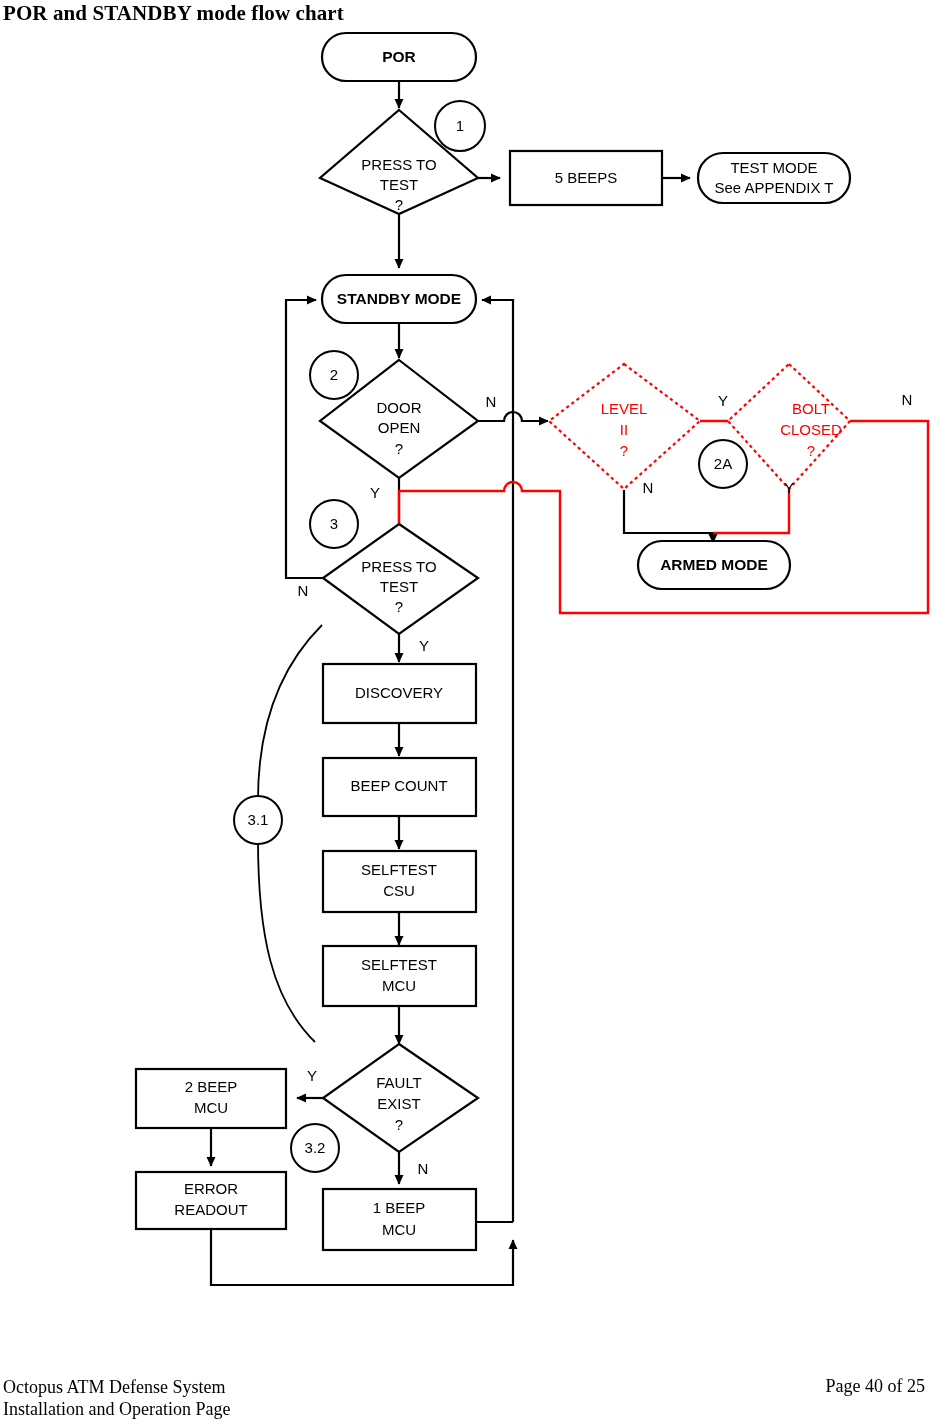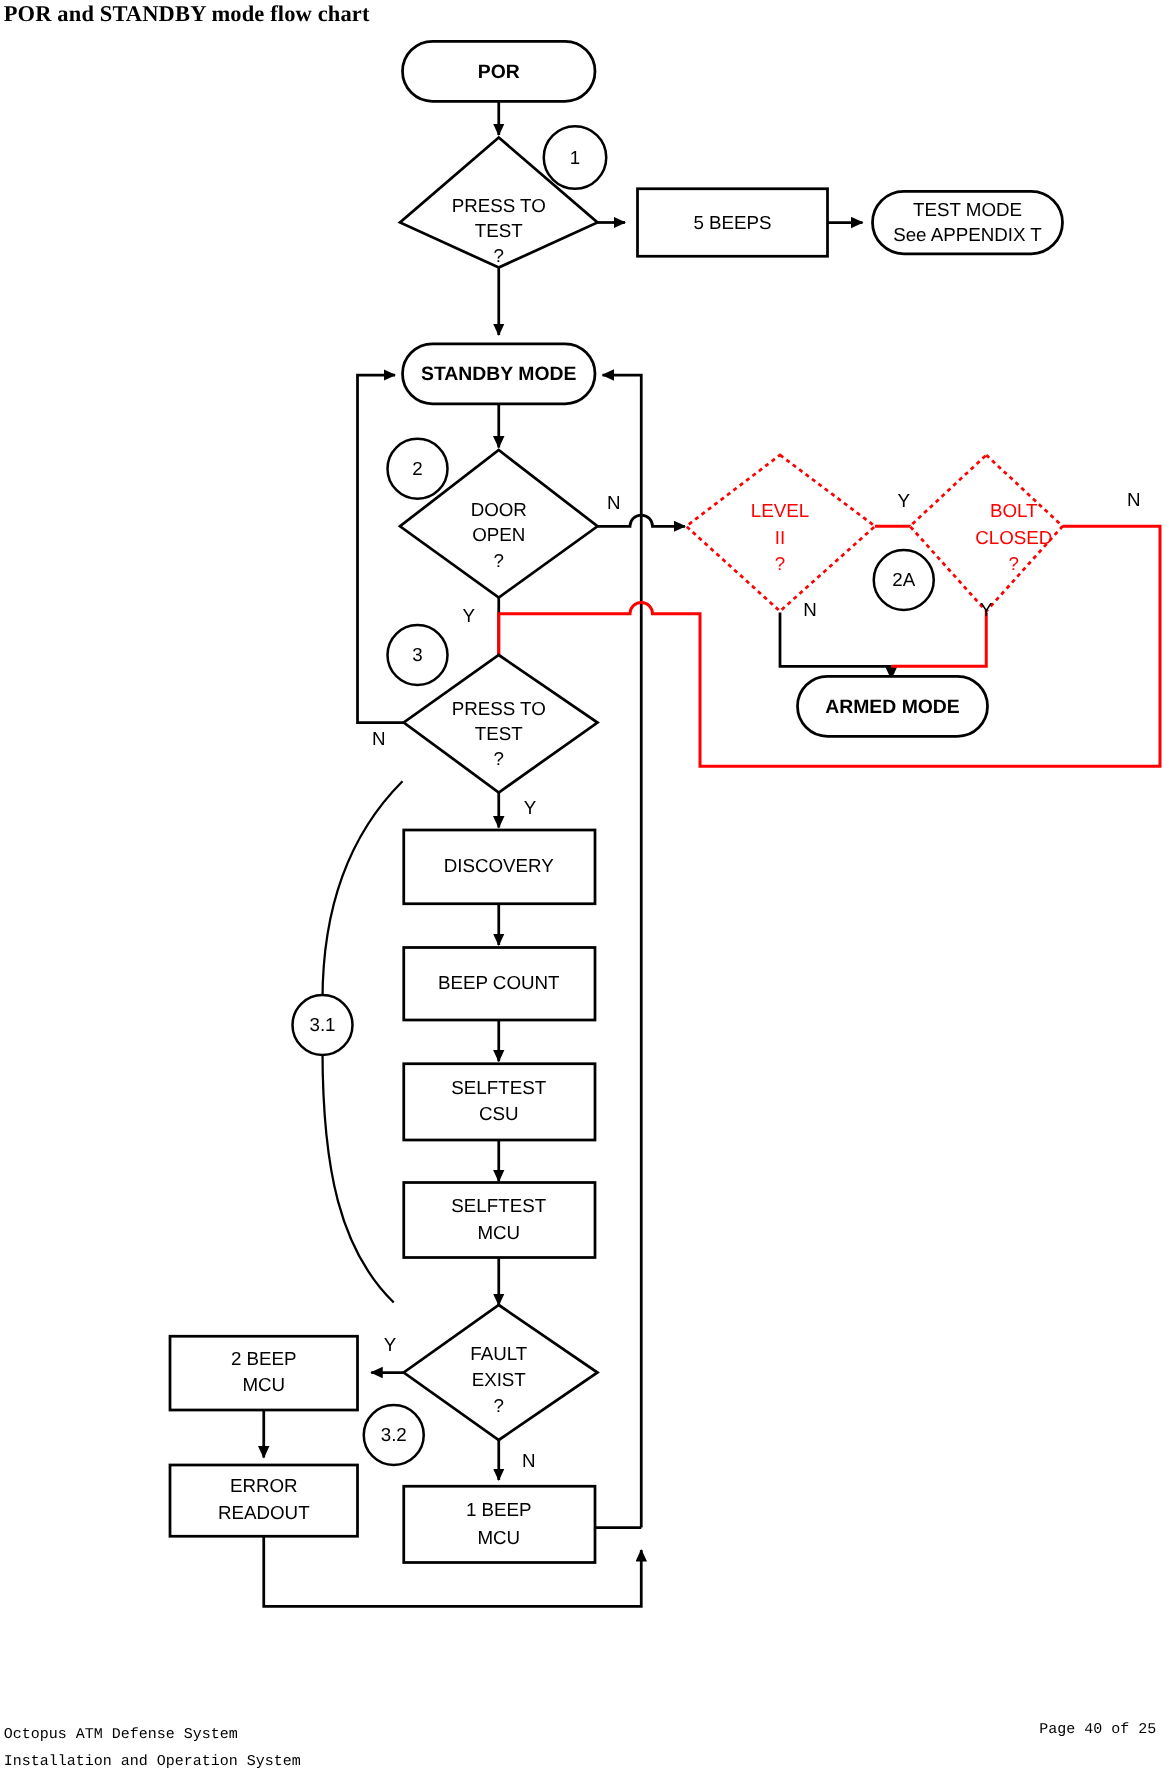--- a/index.html
+++ b/index.html
@@ -6,29 +6,29 @@
   body{
     width:935px;height:1425px;
     background:#ffffff;
     font-family:"Liberation Sans", sans-serif;
     position:relative;
     overflow:hidden;
   }
   #page-title{
     position:absolute;left:3px;top:1px;
     font-family:"Liberation Serif", serif;
-    font-weight:bold;font-size:18px;color:#000;
+    font-weight:bold;font-size:21px;color:#000;
     letter-spacing:0.1px;
     white-space:nowrap;
   }
   #flow-canvas{position:absolute;left:0;top:0;width:935px;height:1425px;}
   #footer{
     position:absolute;left:0;top:1376px;width:935px;height:46px;
-    font-family:Liberation Mono, monospace;
-    font-size:12px;color:#000;
+    font-family:Liberation Serif, serif;
+    font-size:18px;color:#000;
   }
   #footer .f-left{position:absolute;left:3px;top:0px;line-height:22px;}
   #footer .f-right{position:absolute;right:10px;top:0px;}
   .flow-text{
     font-family:"Liberation Sans", sans-serif;
     font-size:15px;fill:#000;text-anchor:middle;
     dominant-baseline:middle;
   }
   .flow-text.bold{font-weight:bold;font-size:15.5px;}
   .flow-text.red{fill:#ff0000;}
@@ -256,16 +256,16 @@
     <rect class="shape-stroke" x="323" y="1189" width="153" height="61"></rect>
     <text class="flow-text" x="399" y="1209">1 BEEP</text>
     <text class="flow-text" x="399" y="1231">MCU</text>
   </g>
 
 </svg>
 
 <div id="footer">
   <div class="f-left">
     <div>Octopus ATM Defense System</div>
-    <div>Installation and Operation System</div>
+    <div>Installation and Operation Page</div>
   </div>
   <div class="f-right">Page 40 of 25</div>
 </div>
 
 </body></html>

